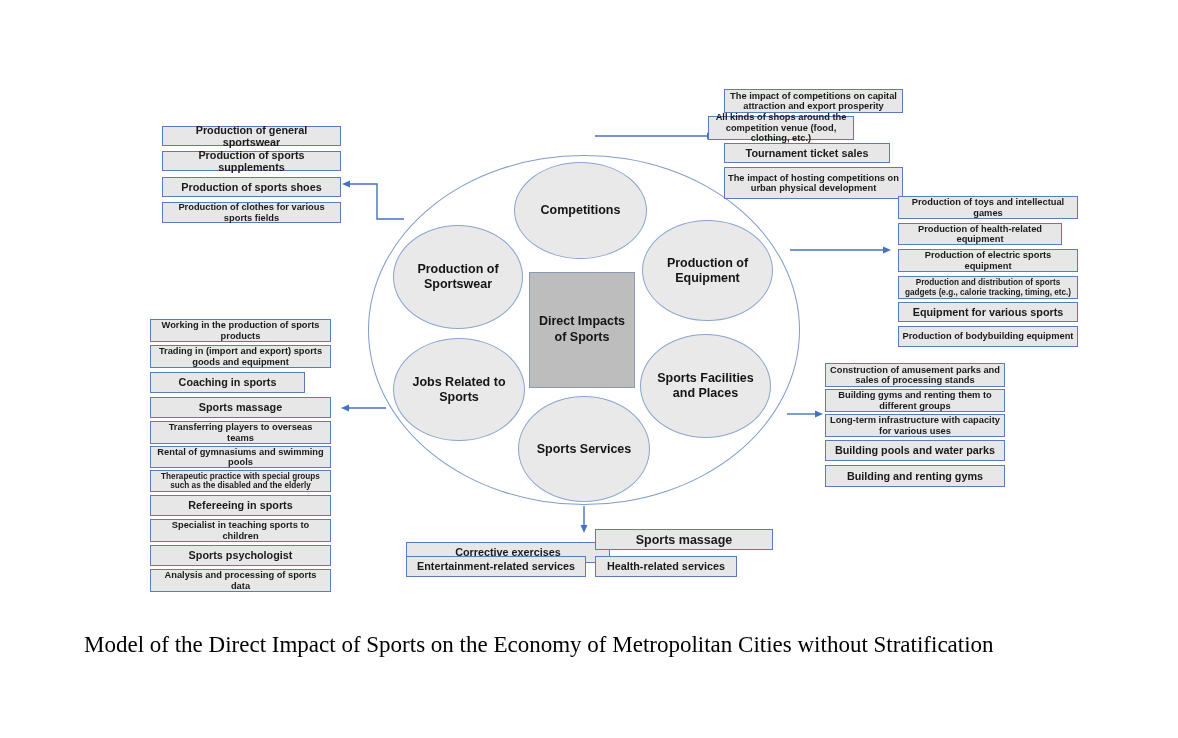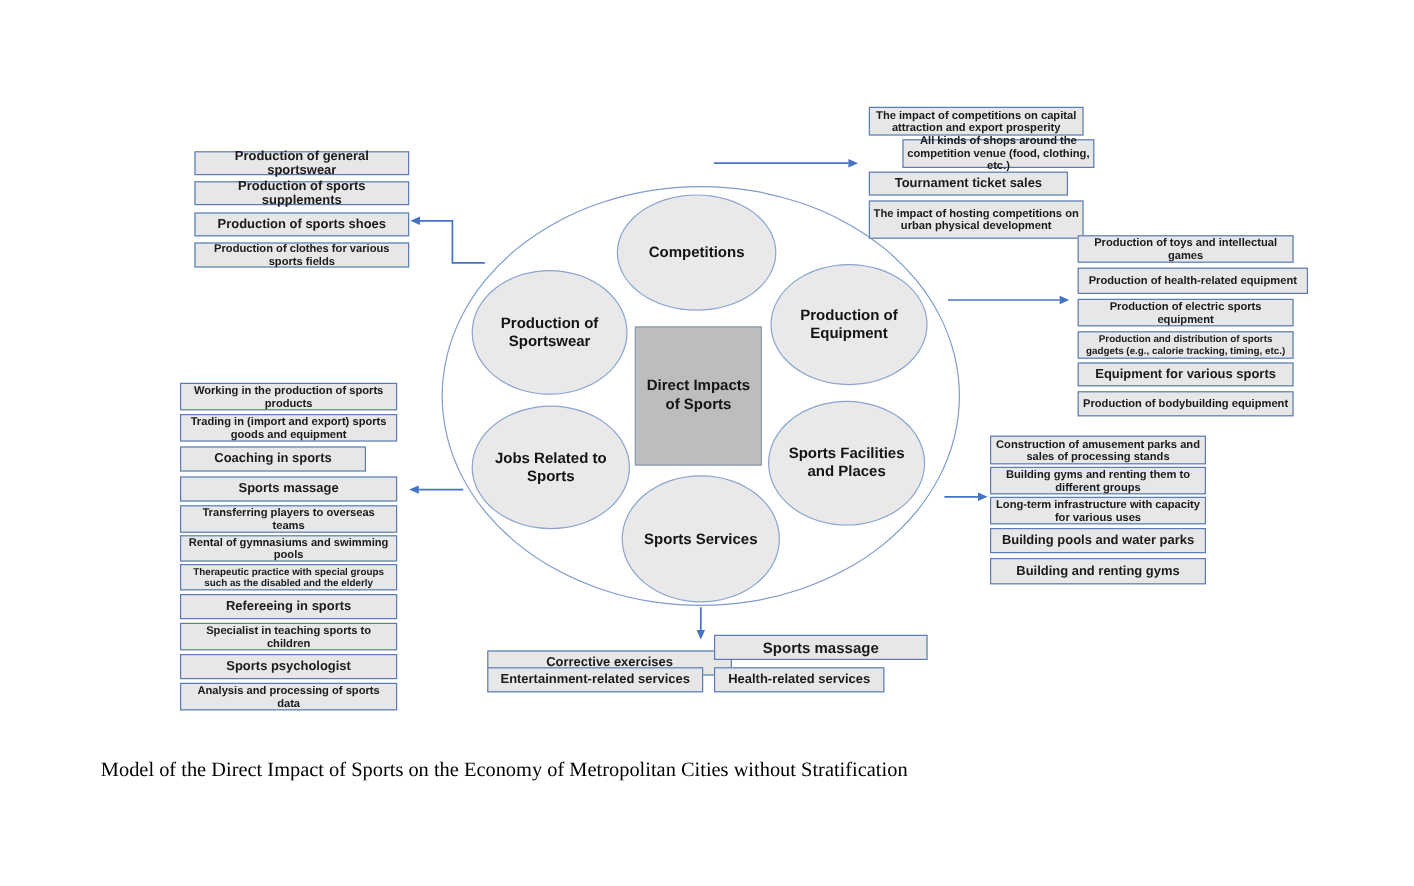--- a/index.html
+++ b/index.html
@@ -25,21 +25,21 @@
     font-weight:bold;font-size:12.5px;line-height:1.2;box-sizing:border-box;padding:8px;color:#141414;
   }
   .center-rect{
     position:absolute;left:529px;top:272px;width:106px;height:116px;
     background:var(--center-fill);border:1.5px solid var(--center-border);
     display:flex;align-items:center;justify-content:center;text-align:center;
     font-weight:bold;font-size:12.5px;line-height:1.25;box-sizing:border-box;padding:4px;color:#141414;
   }
   .caption{
     position:absolute;left:84px;top:632px;font-family:"Liberation Serif","DejaVu Serif",serif;
-    font-size:17px;color:#000;white-space:nowrap;
+    font-size:23px;color:#000;white-space:nowrap;
   }
   svg.connectors{position:absolute;left:0;top:0;width:1178px;height:738px;pointer-events:none;}
   .conn{stroke:var(--arrow);stroke-width:1.4;fill:none;}
   .arrowhead{fill:var(--arrow);stroke:none;}
 </style>
 </head>
 <body>
 
 <div id="canvas">
 
@@ -66,26 +66,26 @@
   <div class="circle" style="left:640px;top:334px;width:131px;height:104px;">Sports Facilities and Places</div>
   <div class="circle" style="left:518px;top:396px;width:132px;height:106px;">Sports Services</div>
   <div class="center-rect">Direct Impacts of Sports</div>
 
   <div class="box" style="left:162px;top:126px;width:179px;height:20px;">Production of general sportswear</div>
   <div class="box" style="left:162px;top:151px;width:179px;height:20px;">Production of sports supplements</div>
   <div class="box" style="left:162px;top:177px;width:179px;height:20px;">Production of sports shoes</div>
   <div class="box small" style="left:162px;top:202px;width:179px;height:21px;">Production of clothes for various sports fields</div>
 
   <div class="box small" style="left:724px;top:89px;width:179px;height:24px;">The impact of competitions on capital attraction and export prosperity</div>
-  <div class="box small" style="left:752px;top:116px;width:160px;height:24px;">All kinds of shops around the competition venue (food, clothing, etc.)</div>
+  <div class="box small" style="left:708px;top:116px;width:146px;height:24px;">All kinds of shops around the competition venue (food, clothing, etc.)</div>
   <div class="box" style="left:724px;top:143px;width:166px;height:20px;">Tournament ticket sales</div>
   <div class="box small" style="left:724px;top:167px;width:179px;height:32px;">The impact of hosting competitions on urban physical development</div>
 
   <div class="box small" style="left:898px;top:196px;width:180px;height:23px;">Production of toys and intellectual games</div>
-  <div class="box small" style="left:898px;top:223px;width:192px;height:22px;">Production of health-related equipment</div>
+  <div class="box small" style="left:898px;top:223px;width:164px;height:22px;">Production of health-related equipment</div>
   <div class="box small" style="left:898px;top:249px;width:180px;height:23px;">Production of electric sports equipment</div>
   <div class="box tiny" style="left:898px;top:276px;width:180px;height:23px;">Production and distribution of sports gadgets (e.g., calorie tracking, timing, etc.)</div>
   <div class="box" style="left:898px;top:302px;width:180px;height:20px;">Equipment for various sports</div>
   <div class="box small" style="left:898px;top:326px;width:180px;height:21px;">Production of bodybuilding equipment</div>
 
   <div class="box small" style="left:150px;top:319px;width:181px;height:23px;">Working in the production of sports products</div>
   <div class="box small" style="left:150px;top:345px;width:181px;height:23px;">Trading in (import and export) sports goods and equipment</div>
   <div class="box" style="left:150px;top:372px;width:155px;height:21px;">Coaching in sports</div>
   <div class="box" style="left:150px;top:397px;width:181px;height:21px;">Sports massage</div>
   <div class="box small" style="left:150px;top:421px;width:181px;height:23px;">Transferring players to overseas teams</div>

